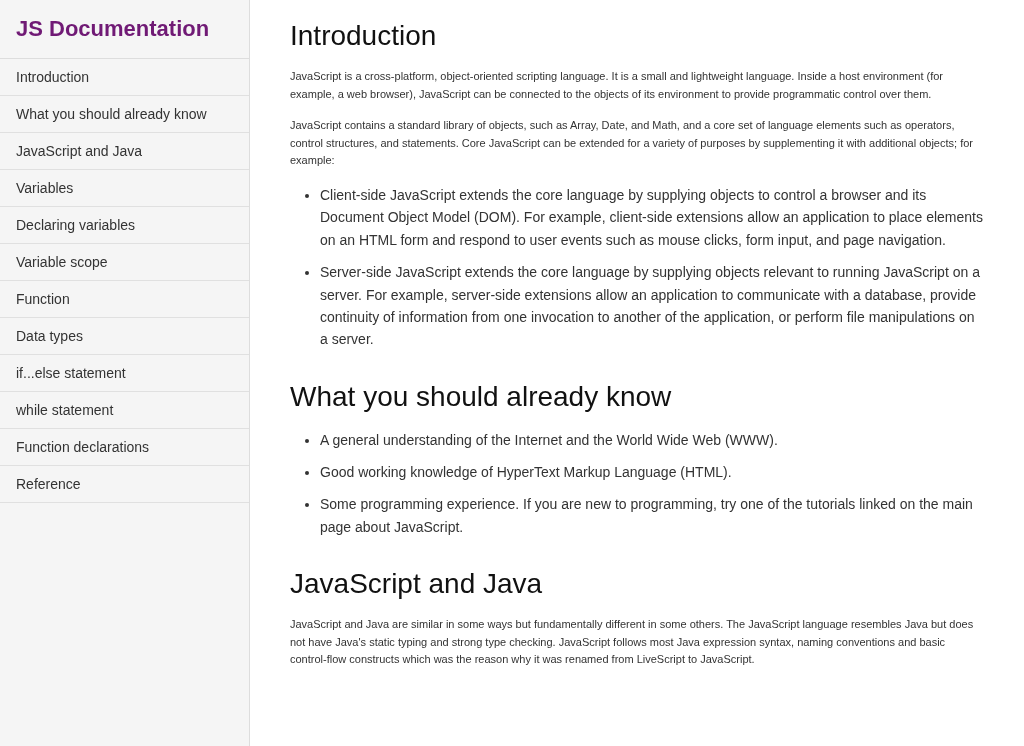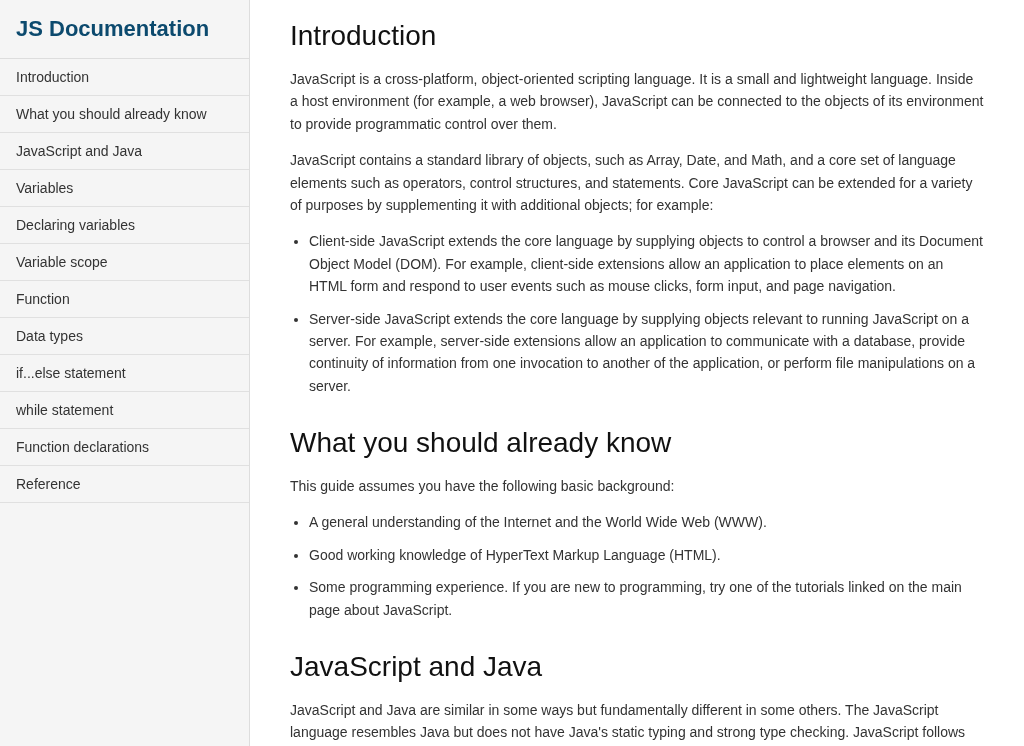--- a/index.html
+++ b/index.html
@@ -24,21 +24,21 @@
       background-color: #f5f5f5;
       border-right: 1px solid #ddd;
       height: 100%;
       overflow-y: auto;
     }
 
     #sidebar-title {
       font-size: 22px;
       font-weight: bold;
       padding: 16px 16px 16px 16px;
-      color: #0c4a6e;
+      color: #701a75;
       background-color: #f5f5f5;
       border-bottom: 1px solid #ddd;
     }
 
     .sidebar-item {
       display: block;
       padding: 10px 16px;
       border-bottom: 1px solid #e0e0e0;
       color: #333;
       text-decoration: none;
@@ -60,28 +60,28 @@
       color: #111;
       margin-bottom: 16px;
       margin-top: 20px;
     }
 
     h1.section-title:first-child {
       margin-top: 0;
     }
 
     .content-paragraph {
-      font-size: 14px;
+      font-size: 11px;
       line-height: 1.6;
       color: #333;
       margin-bottom: 14px;
     }
 
     .content-list {
-      margin-left: 19px;
+      margin-left: 30px;
       margin-bottom: 14px;
     }
 
     .content-list li {
       font-size: 14px;
       line-height: 1.6;
       margin-bottom: 10px;
       color: #333;
     }
   </style>
@@ -114,21 +114,20 @@
         <h1 class="section-title">Introduction</h1>
         <p class="content-paragraph">JavaScript is a cross-platform, object-oriented scripting language. It is a small and lightweight language. Inside a host environment (for example, a web browser), JavaScript can be connected to the objects of its environment to provide programmatic control over them.</p>
         <p class="content-paragraph">JavaScript contains a standard library of objects, such as Array, Date, and Math, and a core set of language elements such as operators, control structures, and statements. Core JavaScript can be extended for a variety of purposes by supplementing it with additional objects; for example:</p>
         <ul class="content-list">
           <li>Client-side JavaScript extends the core language by supplying objects to control a browser and its Document Object Model (DOM). For example, client-side extensions allow an application to place elements on an HTML form and respond to user events such as mouse clicks, form input, and page navigation.</li>
           <li>Server-side JavaScript extends the core language by supplying objects relevant to running JavaScript on a server. For example, server-side extensions allow an application to communicate with a database, provide continuity of information from one invocation to another of the application, or perform file manipulations on a server.</li>
         </ul>
       </div>
       <div id="what-you-should-already-know" style="margin-bottom: 30px;">
         <h1 class="section-title">What you should already know</h1>
-        <p class="content-paragraph">This guide assumes you have the following basic background:</p>
         <ul class="content-list">
           <li>A general understanding of the Internet and the World Wide Web (WWW).</li>
           <li>Good working knowledge of HyperText Markup Language (HTML).</li>
           <li>Some programming experience. If you are new to programming, try one of the tutorials linked on the main page about JavaScript.</li>
         </ul>
       </div>
       <div id="javascript-and-java" style="margin-bottom: 30px;">
         <h1 class="section-title">JavaScript and Java</h1>
         <p class="content-paragraph">JavaScript and Java are similar in some ways but fundamentally different in some others. The JavaScript language resembles Java but does not have Java's static typing and strong type checking. JavaScript follows most Java expression syntax, naming conventions and basic control-flow constructs which was the reason why it was renamed from LiveScript to JavaScript.</p>
       </div>

